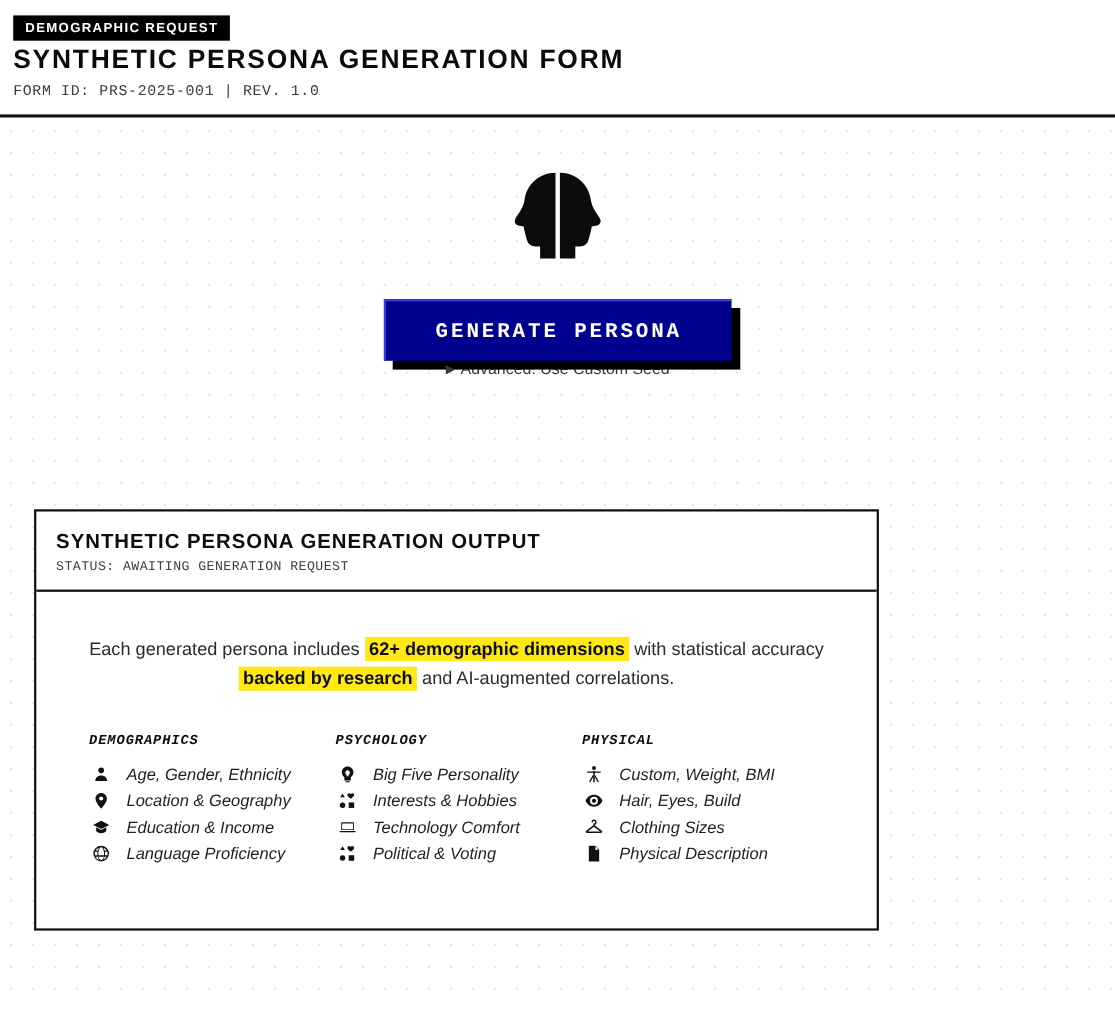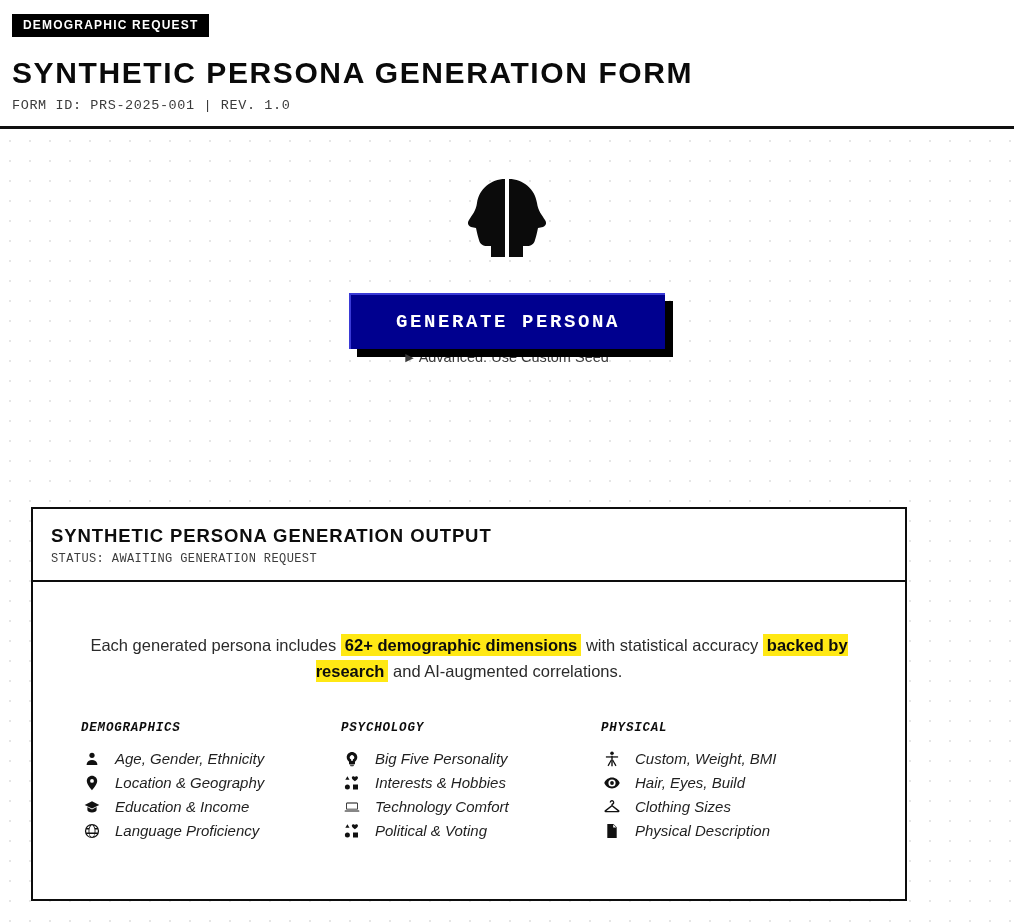--- a/index.html
+++ b/index.html
@@ -25,23 +25,23 @@
     background: #000000;
     color: #ffffff;
     font-family: "Liberation Sans", sans-serif;
     font-size: 12px;
     font-weight: bold;
     letter-spacing: 1.2px;
     padding: 5px 11px 6px 11px;
     line-height: 1;
   }
   .form-title {
-    margin: 20px 0 0 0;
-    font-family: "Liberation Sans", sans-serif;
-    font-size: 30px;
+    margin: 5px 0 0 0;
+    font-family: "Liberation Sans", sans-serif;
+    font-size: 24px;
     font-weight: bold;
     letter-spacing: 1.6px;
     line-height: 1.05;
     color: #0a0a0a;
   }
   .form-meta {
     margin: 9px 0 12px 0;
     font-family: "Liberation Mono", monospace;
     font-size: 13.5px;
     letter-spacing: 0.6px;
@@ -107,22 +107,22 @@
     display: inline-block;
     font-size: 11px;
     margin-right: 5px;
     transform: translateY(-1px);
   }
 
   
   #output-panel {
     position: absolute;
     left: 31px;
-    top: 378px;
-    width: 876px;
+    top: 356px;
+    width: 768px;
     border: 2px solid #0d0d0d;
     background: #ffffff;
   }
   #output-panel-header {
     padding: 16px 18px 14px 18px;
     border-bottom: 2px solid #0d0d0d;
   }
   #output-panel-title {
     font-family: "Liberation Sans", sans-serif;
     font-size: 18.5px;
@@ -140,21 +140,21 @@
   }
   #output-panel-body { padding: 34px 44px 56px 44px; }
 
   #summary-text {
     text-align: center;
     font-family: "Liberation Sans", sans-serif;
     font-size: 16.5px;
     line-height: 1.6;
     color: #2b2b2b;
     max-width: 830px;
-    margin: 16px auto;
+    margin: 5px auto;
   }
   mark.hl {
     background: #ffe814;
     color: #0d0d0d;
     font-weight: bold;
     padding: 2px 4px;
   }
 
   
   #category-columns {

